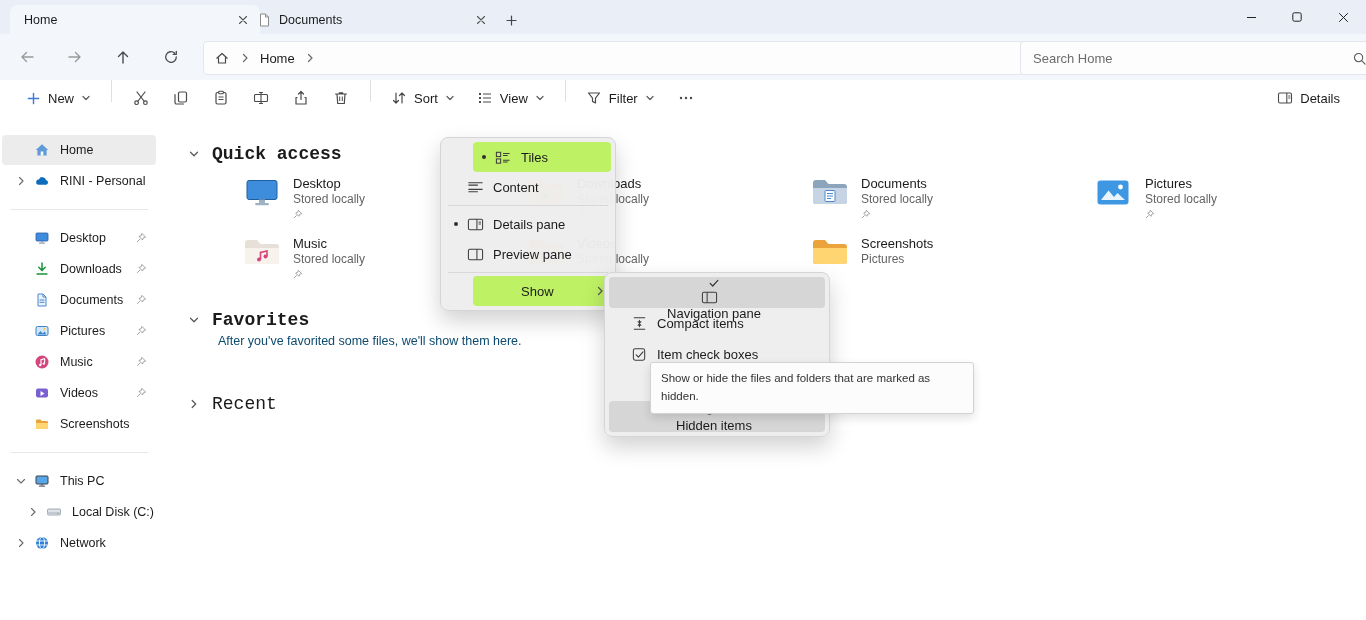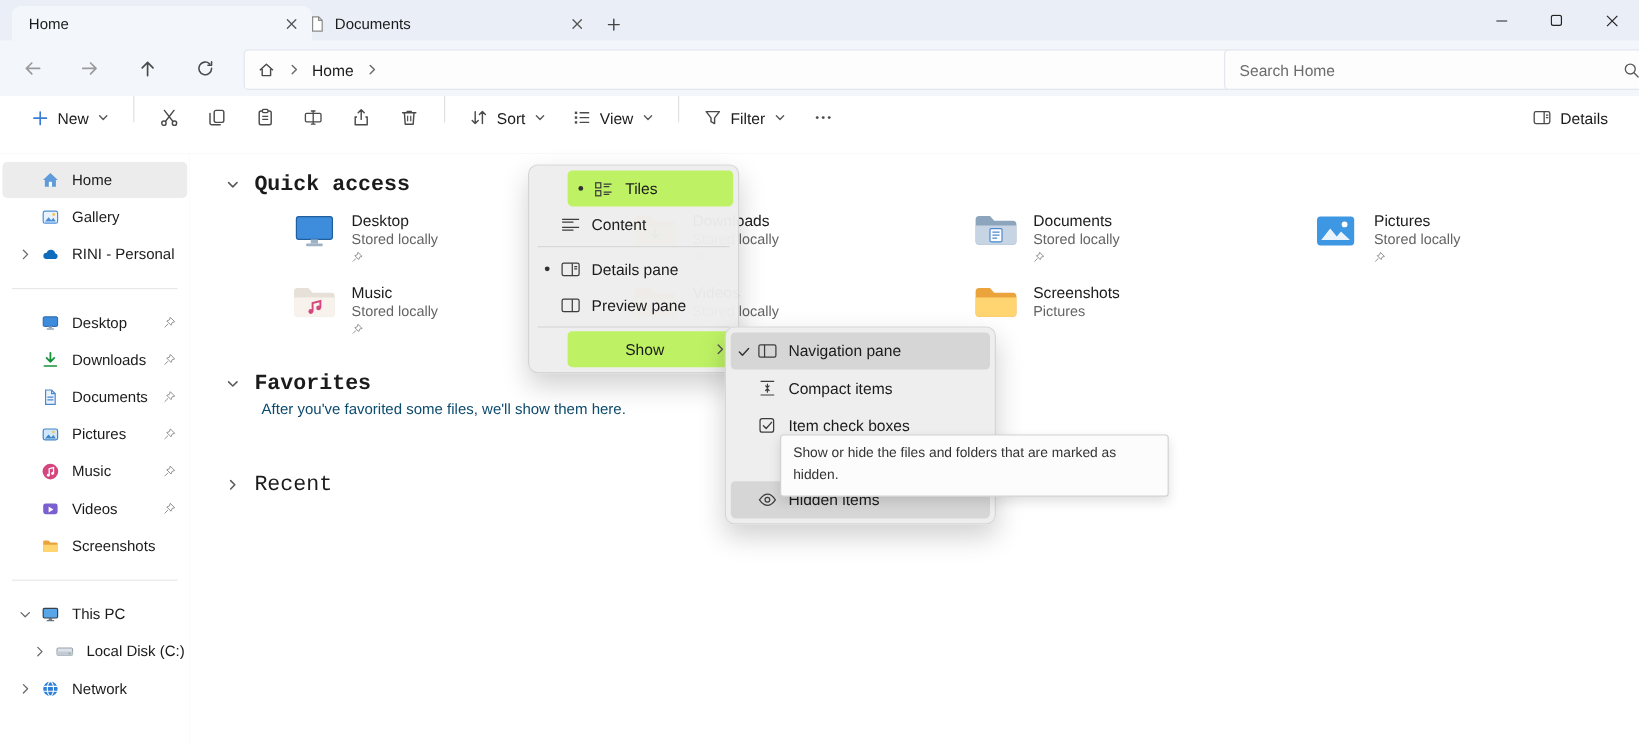--- a/index.html
+++ b/index.html
@@ -50,21 +50,21 @@
   .tile-sub{font-size:12px;color:#646464;line-height:15px;}
   .tile-pin{margin-top:2px;display:inline-block;}
   #fav-empty{position:absolute;left:60px;top:206px;font-size:12.5px;color:#0c4a6e;}
   
   .menu{position:absolute;background:rgba(237,237,237,0.97);border:1px solid #d5d5d5;border-radius:8px;box-shadow:0 10px 22px rgba(0,0,0,0.18);padding:4px;}
   #view-menu{left:440px;top:137px;width:166px;z-index:20;}
   #show-submenu{left:604px;top:272px;width:216px;z-index:21;}
   .menu-item{height:30px;display:flex;align-items:center;border-radius:4px;padding-right:6px;}
   #show-submenu .menu-item{height:31px;}
   .menu-item.hl{background:#bef264;margin-left:28px;}
-  .menu-item.hl2{background:#d6d6d6;}
+  .menu-item.hl2{background:#d6d6d6;flex-direction:column;}
   .mi-ind{width:22px;display:flex;justify-content:center;align-items:center;}
   .mi-icon{width:26px;display:flex;justify-content:flex-start;align-items:center;}
   .mi-label{flex:1;font-size:13px;white-space:nowrap;}
   .menu-sep{height:1px;background:#d8d8d8;margin:3px 3px;}
   .dot{width:4px;height:4px;border-radius:50%;background:#303030;}
   
   #tooltip{position:absolute;left:650px;top:362px;width:302px;z-index:30;background:#fcfcfc;border:1px solid #d2d2d2;border-radius:3px;padding:7px 10px;font-size:11.5px;color:#333;line-height:1.55;box-shadow:0 4px 10px rgba(0,0,0,0.12);}
 </style>
 </head>
 <body>
@@ -276,30 +276,20 @@
 
 <div id="sidebar">
   <div class="side-item selected">
     <span class="s-ic">
       <svg width="16" height="16" viewBox="0 0 16 16">
           <path d="M8 2.2L14.2 8H12.6V13.6H3.4V8H1.8Z" fill="#5f9bd8"></path>
           <rect x="6.7" y="9.5" width="2.6" height="4.1" fill="#fff"></rect>
         </svg>
     </span>
     <span class="s-label">Home</span>
-  </div>
-  <div class="side-item">
-    <span class="s-ic">
-      <svg width="16" height="16" viewBox="0 0 16 16">
-          <rect x="2" y="3" width="12" height="10" rx="1.5" fill="#eaf3fd" stroke="#4a90d9" stroke-width="1"></rect>
-          <path d="M3.5 11.5l3-3.5 2.2 2.5 1.8-2 2 3z" fill="#4a90d9"></path>
-          <circle cx="10.8" cy="5.8" r="1.2" fill="#f6c445"></circle>
-        </svg>
-    </span>
-    <span class="s-label">Gallery</span>
   </div>
   <div class="side-item has-exp">
     <span class="exp">
       <svg width="10" height="10" viewBox="0 0 10 10">
           <path d="M3.5 1.5L7 5l-3.5 3.5" fill="none" stroke="#6a6a6a" stroke-width="1.1" stroke-linecap="round" stroke-linejoin="round"></path>
         </svg>
     </span>
     <span class="s-ic">
       <svg width="16" height="16" viewBox="0 0 16 16">
           <path d="M4.6 11.8a2.6 2.6 0 0 1 .3-5.2A3.7 3.7 0 0 1 12 7a2.5 2.5 0 0 1 .4 4.8z" fill="#0f6cbd"></path>

